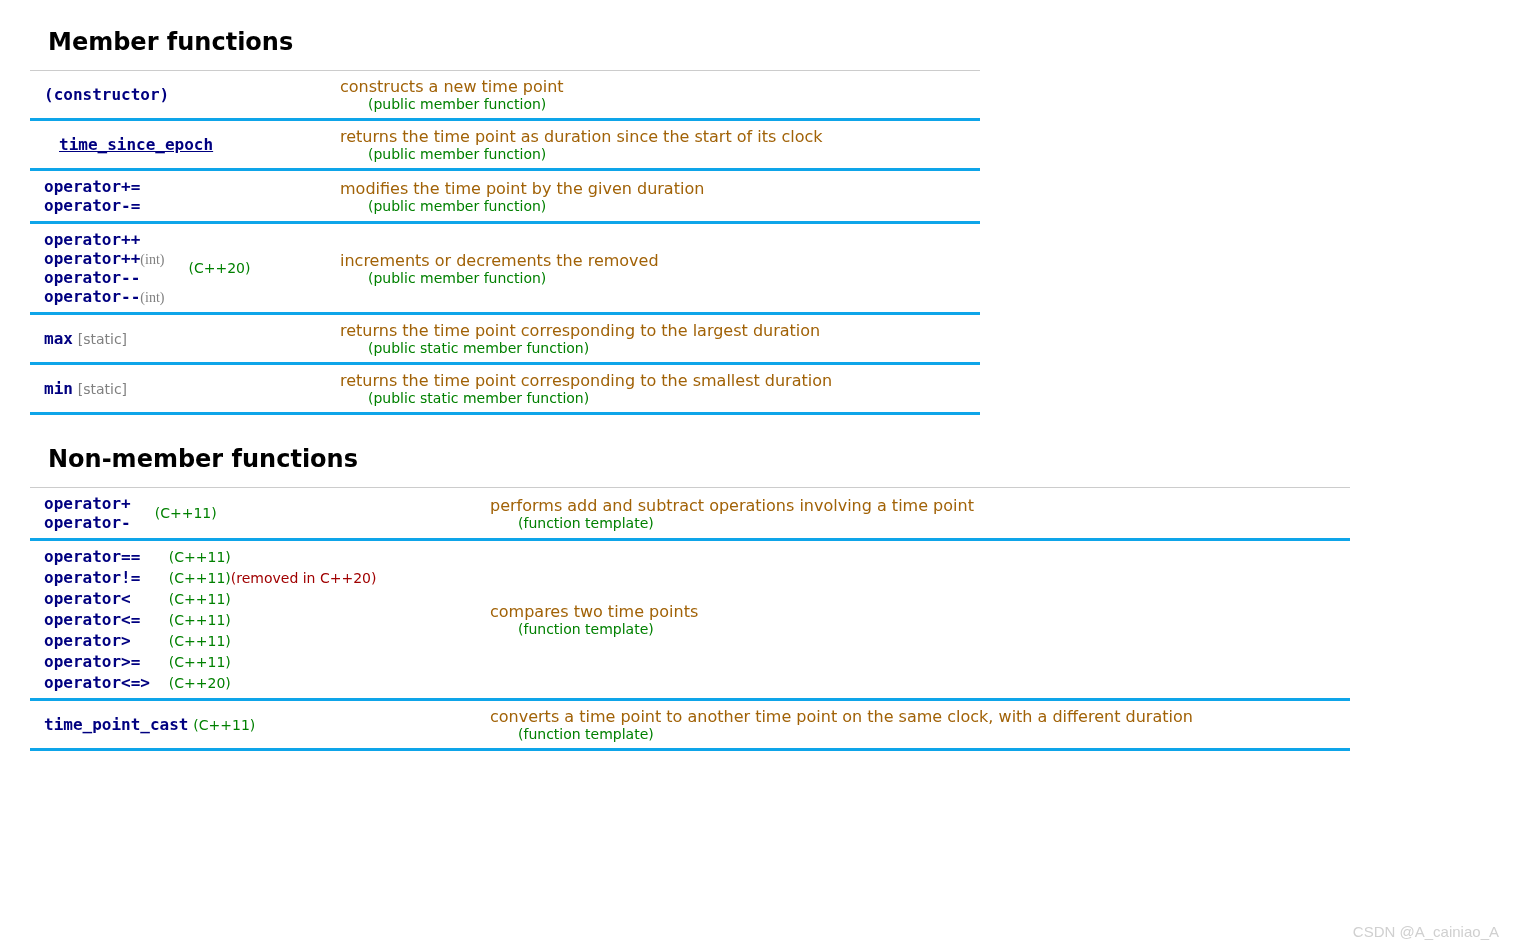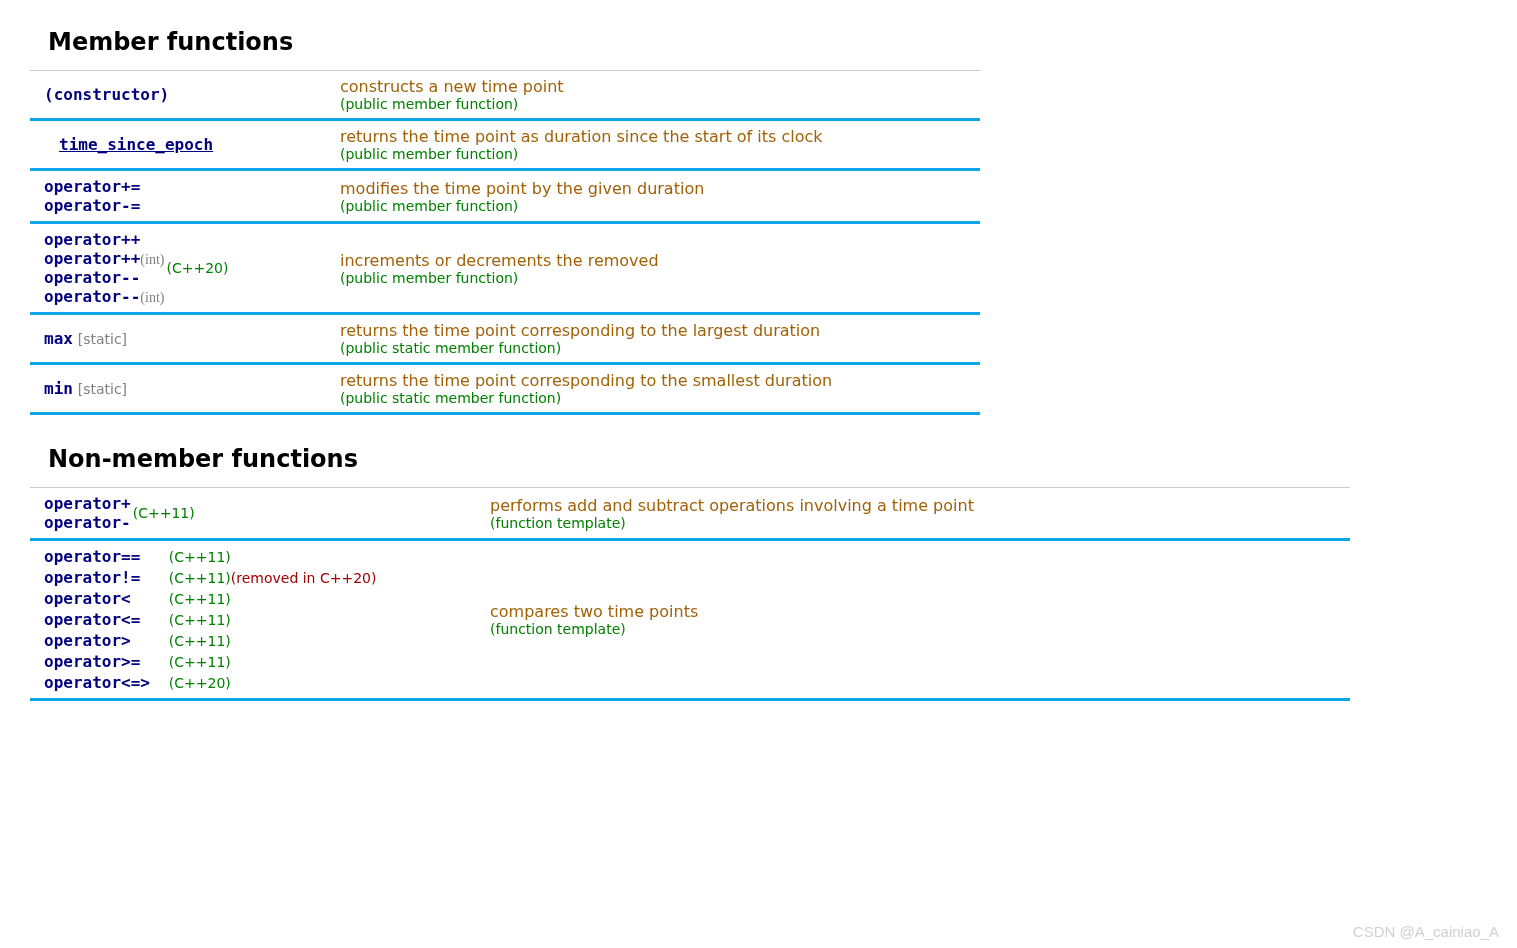--- a/index.html
+++ b/index.html
@@ -71,34 +71,35 @@
     color: #a00000;
     font-size: 14px;
   }
   .desc {
     font-size: 16px;
     color: #a16207;
   }
   .kind {
     color: #008000;
     font-size: 14px;
+    margin-left: 28px;
   }
   .fn-line {
     display: inline-block;
     white-space: nowrap;
   }
   .stack {
     display: inline-flex;
     flex-direction: column;
     vertical-align: middle;
   }
   .with-side {
     display: flex;
     align-items: center;
-    gap: 2px;
+    gap: 24px;
   }
   .watermark {
     position: fixed;
     right: 18px;
     bottom: 8px;
     color: #d0d0d0;
     font-size: 15px;
     font-family: sans-serif;
   }
 </style>
@@ -215,16 +216,26 @@
         <span class="fn-line"><span class="fn-name" style="display:inline-block;min-width:120px;"><a href="#">operator&gt;=</a></span> <span class="version-mark">(C++11)</span></span>
         <span class="fn-line"><span class="fn-name" style="display:inline-block;min-width:120px;"><a href="#">operator&lt;=&gt;</a></span> <span class="version-mark">(C++20)</span></span>
       </div>
     </td>
     <td>
       <div class="desc">compares two time points</div>
       <div class="kind">(function template)</div>
     </td>
   </tr>
 
+  <tr>
+    <td class="leftcol">
+      <span class="fn-name"><a href="#">time_point_cast</a></span>
+      <span class="version-mark">(C++11)</span>
+    </td>
+    <td>
+      <div class="desc">converts a time point to another time point on the same clock, with a different duration</div>
+      <div class="kind">(function template)</div>
+    </td>
+  </tr>
 </tbody>
   </table>
 
 <div class="watermark">CSDN @A_cainiao_A</div>
 
 </body></html>

